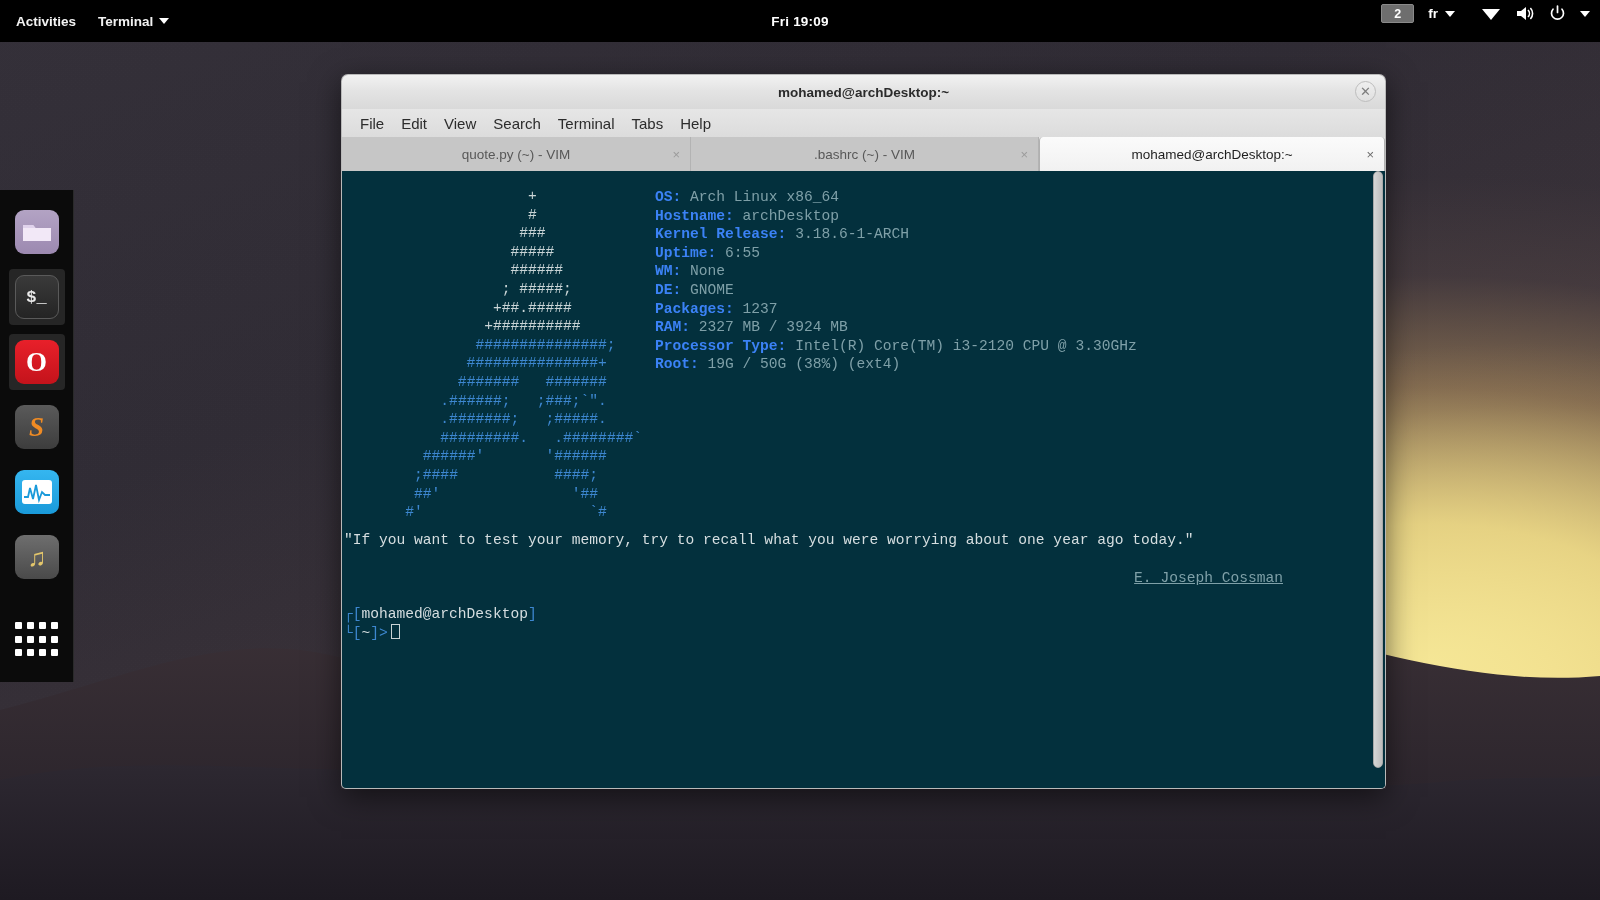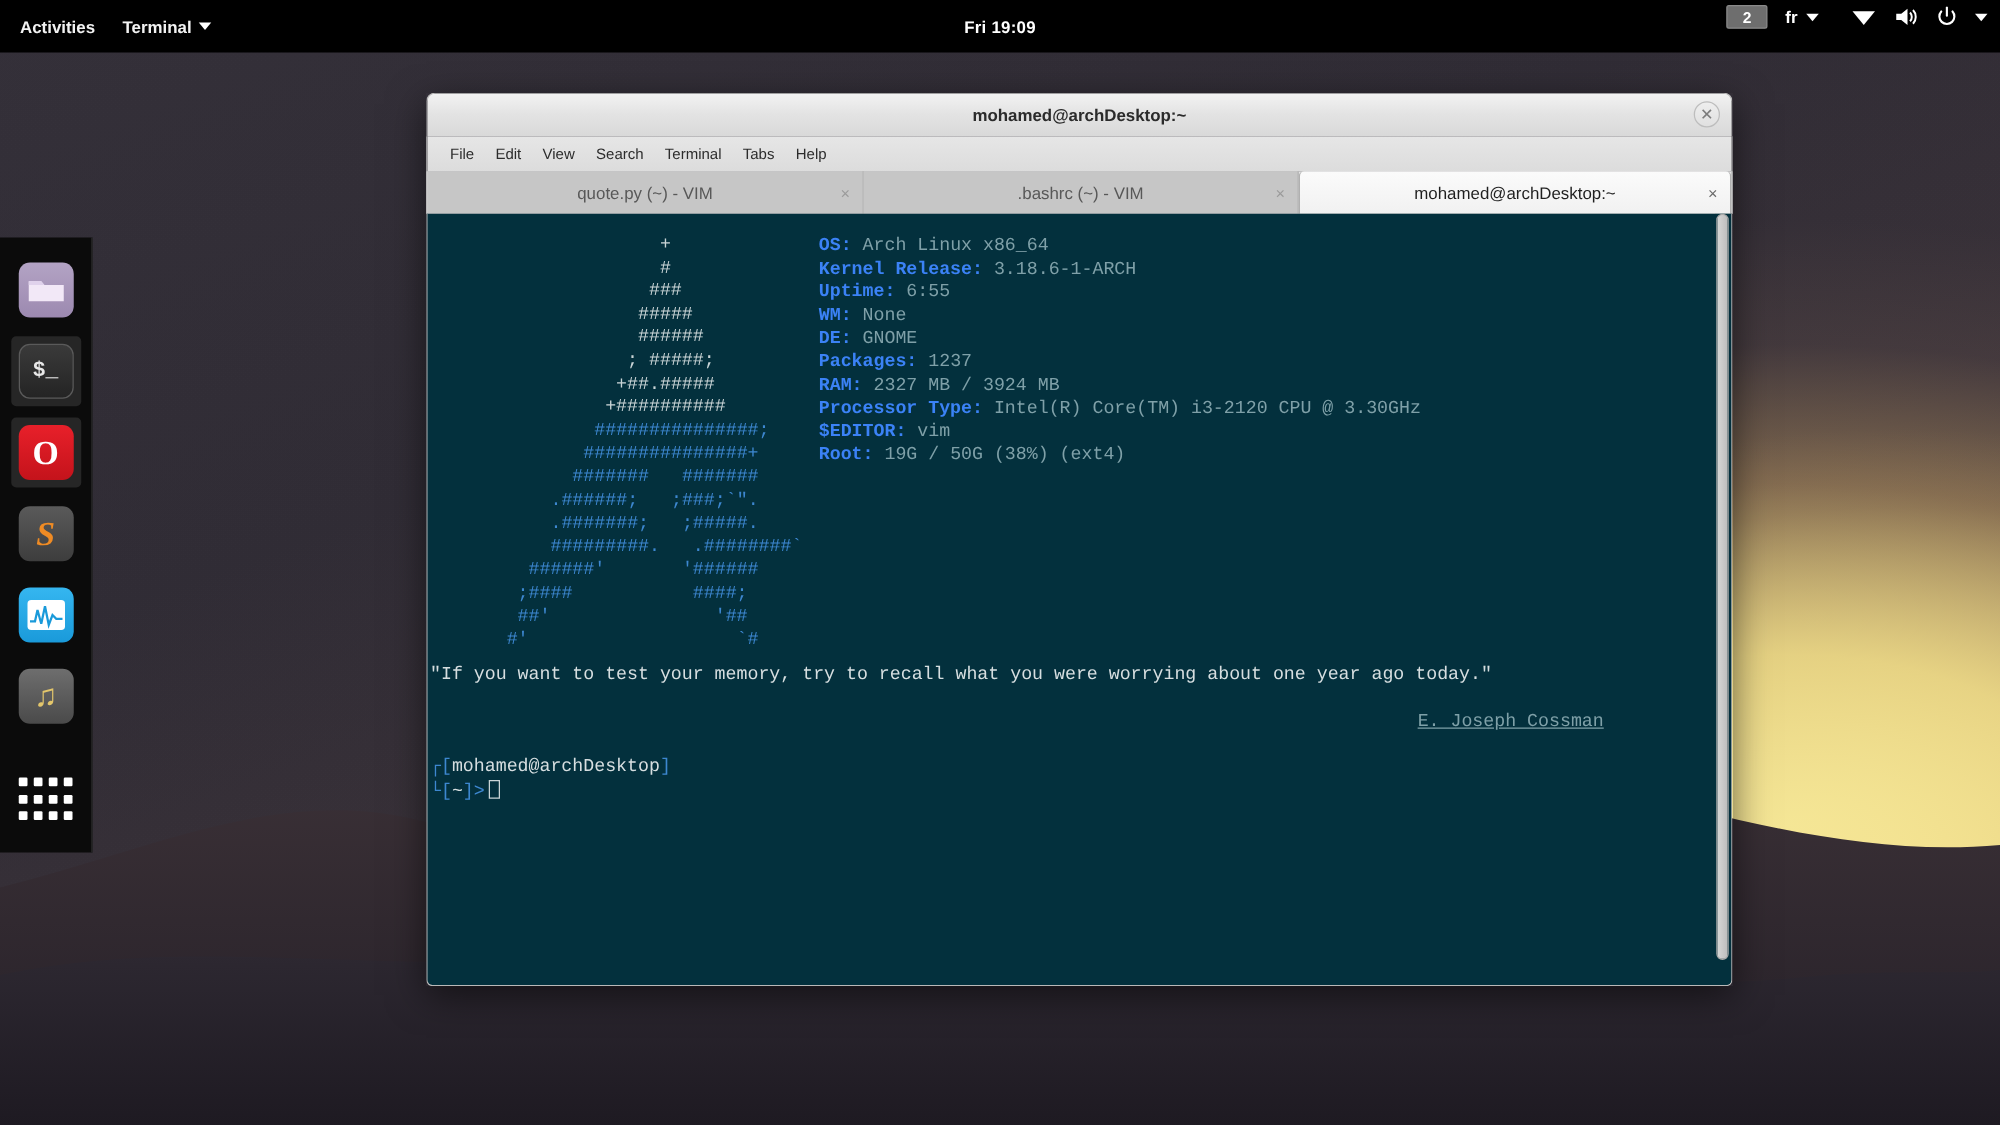--- a/index.html
+++ b/index.html
@@ -106,21 +106,21 @@
     border-radius:50%; border:1px solid #bdbdbd;
     background:linear-gradient(180deg,#eeeeee,#e0e0e0);
     display:flex; align-items:center; justify-content:center;
     color:#7d7d7d; font-size:13px; line-height:1;
   }
   #menubar {
     height:28px; background:linear-gradient(180deg,#e6e6e6,#dcdcdc);
     border-left:1px solid #b9b9b9; border-right:1px solid #b9b9b9;
     display:flex; align-items:center; padding-left:10px; gap:1px;
   }
-  .menu-item { font-size:12px; color:#2c2c2c; padding:2px 8px; border-radius:3px; }
+  .menu-item { font-size:15px; color:#2c2c2c; padding:2px 8px; border-radius:3px; }
 
   #tabbar {
     height:34px; background:#e5e5e5;
     border-left:1px solid #b9b9b9; border-right:1px solid #b9b9b9;
     display:flex; align-items:flex-end;
   }
   .tab {
     height:34px; display:flex; align-items:center; justify-content:center;
     position:relative; font-size:13.5px; color:#585858;
     background:#c6c6c6;
@@ -344,28 +344,28 @@
            <span class="b">.</span><span class="b">#</span><span class="b">#</span><span class="b">#</span><span class="b">#</span><span class="b">#</span><span class="b">#</span><span class="b">#</span><span class="b">;</span>   <span class="b">;</span><span class="b">#</span><span class="b">#</span><span class="b">#</span><span class="b">#</span><span class="b">#</span><span class="b">.</span>
            <span class="b">#</span><span class="b">#</span><span class="b">#</span><span class="b">#</span><span class="b">#</span><span class="b">#</span><span class="b">#</span><span class="b">#</span><span class="b">#</span><span class="b">.</span>   <span class="b">.</span><span class="b">#</span><span class="b">#</span><span class="b">#</span><span class="b">#</span><span class="b">#</span><span class="b">#</span><span class="b">#</span><span class="b">#</span><span class="b">`</span>
          <span class="b">#</span><span class="b">#</span><span class="b">#</span><span class="b">#</span><span class="b">#</span><span class="b">#</span><span class="b">'</span>       <span class="b">'</span><span class="b">#</span><span class="b">#</span><span class="b">#</span><span class="b">#</span><span class="b">#</span><span class="b">#</span>
         <span class="b">;</span><span class="b">#</span><span class="b">#</span><span class="b">#</span><span class="b">#</span>           <span class="b">#</span><span class="b">#</span><span class="b">#</span><span class="b">#</span><span class="b">;</span>
         <span class="b">#</span><span class="b">#</span><span class="b">'</span>               <span class="b">'</span><span class="b">#</span><span class="b">#</span>
        <span class="b">#</span><span class="b">'</span>                   <span class="b">`</span><span class="b">#</span>
 </pre>
 
       <div id="sysinfo">
         <div class="info-line"><span class="info-key">OS:</span> <span class="info-val">Arch Linux x86_64</span></div>
+        <div class="info-line"><span class="info-key">Hostname:</span> <span class="info-val">archDesktop</span></div>
         <div class="info-line"><span class="info-key">Kernel Release:</span> <span class="info-val">3.18.6-1-ARCH</span></div>
         <div class="info-line"><span class="info-key">Uptime:</span> <span class="info-val">6:55</span></div>
         <div class="info-line"><span class="info-key">WM:</span> <span class="info-val">None</span></div>
         <div class="info-line"><span class="info-key">DE:</span> <span class="info-val">GNOME</span></div>
         <div class="info-line"><span class="info-key">Packages:</span> <span class="info-val">1237</span></div>
         <div class="info-line"><span class="info-key">RAM:</span> <span class="info-val">2327 MB / 3924 MB</span></div>
         <div class="info-line"><span class="info-key">Processor Type:</span> <span class="info-val">Intel(R) Core(TM) i3-2120 CPU @ 3.30GHz</span></div>
-        <div class="info-line"><span class="info-key">$EDITOR:</span> <span class="info-val">vim</span></div>
         <div class="info-line"><span class="info-key">Root:</span> <span class="info-val">19G / 50G (38%) (ext4)</span></div>
       </div>
 
       <div id="quote">"If you want to test your memory, try to recall what you were worrying about one year ago today."</div>
       <div id="author">E. Joseph Cossman</div>
 
       <div id="prompt">
         <div>
           <span class="p-brace">┌[</span><span class="p-text">mohamed@archDesktop</span><span class="p-brace">]</span>
         </div>

